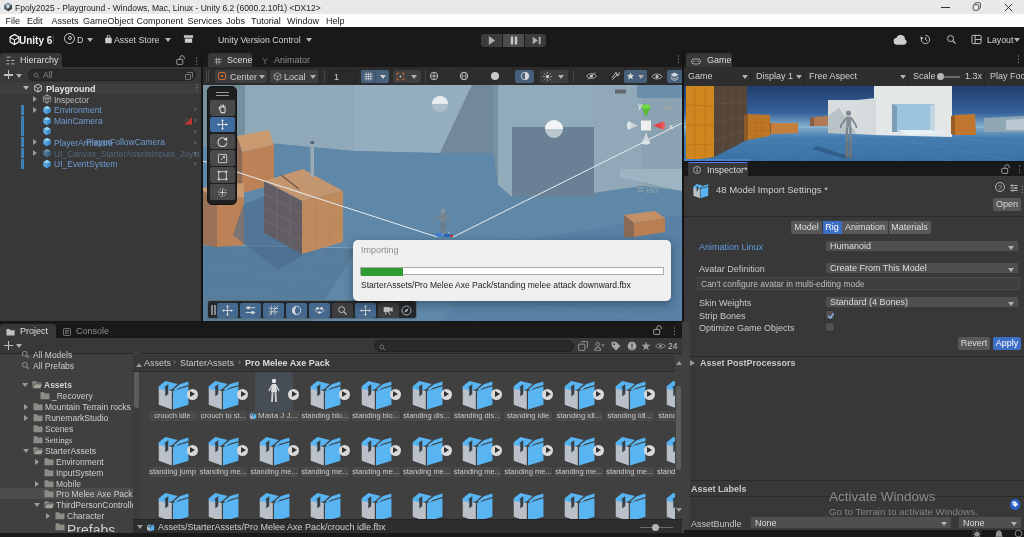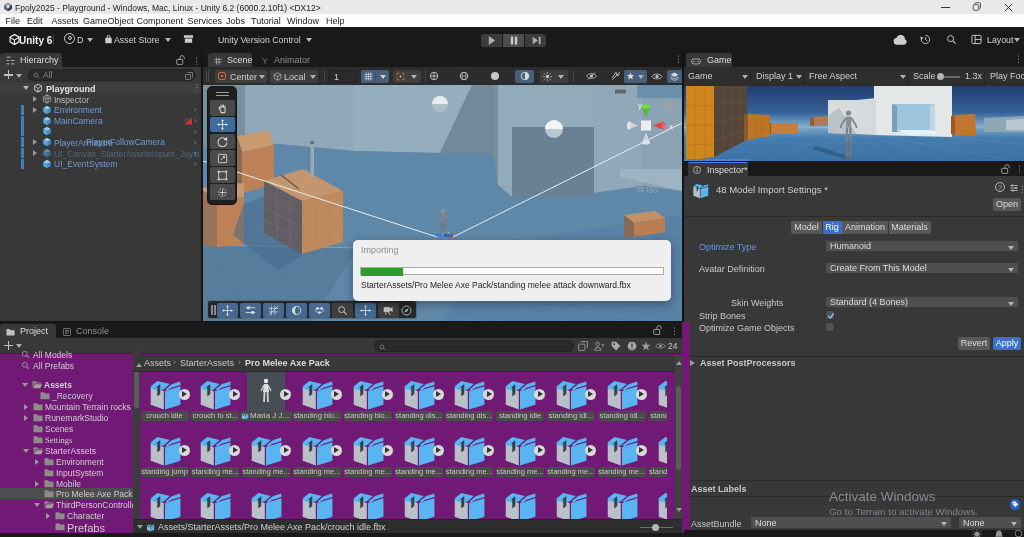--- a/index.html
+++ b/index.html
@@ -662,25 +662,28 @@
   </svg>
   <div class="abs" style="left:334px;top:22px;color:#b5b5b5;font-size:8.5px;">⋮</div>
   <div class="btn" style="left:309px;top:36px;width:28px;height:13px;line-height:13px;">Open</div>
   <div class="abs" style="left:0;top:53.5px;width:340px;height:1px;background:#2a2a2a;"></div>
 
   <div class="btn" style="left:107px;top:59px;width:31px;height:13px;line-height:13px;border-radius:2px 0 0 2px;">Model</div>
   <div class="btn" style="left:138.5px;top:59px;width:19px;height:13px;line-height:13px;background:#3d6fc8;color:#fff;border-radius:0;">Rig</div>
   <div class="btn" style="left:158px;top:59px;width:46px;height:13px;line-height:13px;border-radius:0;">Animation</div>
   <div class="btn" style="left:204.5px;top:59px;width:42px;height:13px;line-height:13px;border-radius:0 2px 2px 0;">Materials</div>
 
-  <div class="abs" style="left:15px;top:80px;font-size:9px;color:#5e9de0;">Optimize Type</div>
+  <div class="abs" style="left:15px;top:80px;font-size:9px;color:#5e9de0;">Animation Linux</div>
   <div class="dd" style="left:141px;top:78px;width:194px;height:12px;">Humanoid</div>
   <div class="abs" style="left:15px;top:102px;font-size:9px;color:#c8c8c8;">Avatar Definition</div>
   <div class="dd" style="left:141px;top:100px;width:194px;height:12px;">Create From This Model</div>
-  <div class="abs" style="left:15px;top:136px;font-size:9px;color:#c8c8c8;margin-left:32px;">Skin Weights</div>
+  <div class="abs" style="left:13px;top:115px;width:323px;height:13px;background:#3e3e3e;border:1px solid #4a4a4a;border-radius:2px;">
+    <span class="abs" style="left:3px;top:1px;font-size:8.5px;color:#bdbdbd;">Can't configure avatar in multi-editing mode</span>
+  </div>
+  <div class="abs" style="left:15px;top:136px;font-size:9px;color:#c8c8c8;">Skin Weights</div>
   <div class="dd" style="left:141px;top:134px;width:194px;height:12px;">Standard (4 Bones)</div>
   <div class="abs" style="left:15px;top:149px;font-size:9px;color:#c8c8c8;">Strip Bones</div>
   <div class="chk" style="left:141px;top:148px;">
     <svg class="abs" style="left:0.5px;top:0.5px;" width="8" height="8" viewBox="0 0 12 12">
           <path fill="none" stroke="#8ab6ea" stroke-width="2.2" d="M2 6 L5 9 L10 2"></path>
         </svg>
   </div>
   <div class="abs" style="left:15px;top:161px;font-size:9px;color:#c8c8c8;">Optimize Game Objects</div>
   <div class="chk" style="left:141px;top:160px;"></div>
   <div class="btn" style="left:274px;top:175px;width:32px;height:13px;line-height:13px;">Revert</div>
@@ -697,21 +700,21 @@
   <div class="abs" style="left:325.5px;top:337px;width:10.5px;height:10.5px;background:#2b62c8;border-radius:50%;">
     <svg class="abs" style="left:2px;top:2px;" width="6.5" height="6.5" viewBox="0 0 16 16">
       <path fill="#fff" d="M1 1 L8 1 L15 8 L8 15 L1 8 Z M5 5 a1.6 1.6 0 1 0 0.1 0 Z"></path>
     </svg>
   </div>
   <div class="abs" style="left:7px;top:357px;font-size:9px;color:#c8c8c8;">AssetBundle</div>
   <div class="dd" style="left:66px;top:354px;width:202px;height:13px;line-height:13px;">None</div>
   <div class="dd" style="left:274px;top:354px;width:64px;height:13px;line-height:13px;">None</div>
 </div>
 
-<div class="abs" id="proj" style="left:0;top:322px;width:690px;height:211px;background:#701a75;overflow:hidden;">
+<div class="abs" id="proj" style="left:0;top:322px;width:690px;height:211px;background:#404040;overflow:hidden;">
   <svg width="0" height="0" style="position:absolute;">
         <defs>
     <g id="mcube">
       <polygon points="8,21 30,27 30,58 8,50" fill="#b9c0c7"></polygon>
       <polygon points="32,27 58,19 58,50 32,58" fill="#59b4f2"></polygon>
       <polygon points="8,19 19,10 40,15 30,24 22,27 8,23" fill="#59b4f2"></polygon>
       <polygon points="33,24 44,15 58,11 58,17 42,22 36,26" fill="#59b4f2"></polygon>
       <polygon points="17,21 24,15 24,32 19,36 19,22" fill="#3a3f44"></polygon>
     </g>
   </defs>
@@ -875,38 +878,38 @@
           <div class="abs" style="left:46px;top:2.5px;border:3px solid transparent;border-left:4.5px solid #9a9a9a;"></div>
           <svg class="abs" style="left:55px;top:1px;" width="10" height="9" viewBox="0 0 20 17">
             <path fill="#8e8c86" d="M1 2 L8 2 L10 4.5 L19 4.5 L19 16 L1 16 Z"></path>
           </svg>
           <div class="abs" style="left:67px;top:1px;font-size:8.5px;color:#cfcfcf;white-space:nowrap;">Character</div>
         </div>
     <div class="abs" style="left:0;top:199px;width:133px;height:11px;overflow:hidden;">
           <svg class="abs" style="left:55px;top:1px;" width="10" height="9" viewBox="0 0 20 17">
             <path fill="#8e8c86" d="M1 2 L8 2 L10 4.5 L19 4.5 L19 16 L1 16 Z"></path>
           </svg>
-          <div class="abs" style="left:67px;top:1px;font-size:11px;color:#cfcfcf;white-space:nowrap;">Prefabs</div>
+          <div class="abs" style="left:67px;top:1px;font-size:14px;color:#cfcfcf;white-space:nowrap;">Prefabs</div>
         </div>
   </div>
 
   <div class="abs" style="left:133px;top:28px;width:7px;height:169px;background:#3c3c3c;">
     <div class="abs" style="left:0.5px;top:2px;border:3px solid transparent;border-bottom:4px solid #9a9a9a;"></div>
     <div class="abs" style="left:1px;top:10px;width:5px;height:48px;background:#5c5c5c;border-radius:2.5px;"></div>
   </div>
   <div class="abs" style="left:133px;top:33px;width:542px;height:17px;background:#383838;border-bottom:1px solid #2a2a2a;">
     <div class="abs" style="left:3px;top:5px;border:3.5px solid transparent;border-bottom:4.5px solid #9a9a9a;"></div>
     <span class="abs" style="left:11px;top:3px;font-size:9px;color:#c8c8c8;">Assets</span>
     <span class="abs" style="left:40px;top:2px;font-size:9px;color:#8a8a8a;">›</span>
     <span class="abs" style="left:47px;top:3px;font-size:9px;color:#c8c8c8;">StarterAssets</span>
     <span class="abs" style="left:105px;top:2px;font-size:9px;color:#8a8a8a;">›</span>
     <span class="abs" style="left:112px;top:3px;font-size:9px;font-weight:bold;color:#dcdcdc;">Pro Melee Axe Pack</span>
   </div>
 
-  <div class="abs" id="pgrid" style="left:132px;top:33px;width:535px;height:164px;overflow:hidden;">
+  <div class="abs" id="pgrid" style="left:140px;top:33px;width:535px;height:164px;overflow:hidden;">
 
     <div class="abs" style="left:-140px;top:-33px;width:682px;height:197px;">
       <div style="position:relative;width:682px;height:197px;">
       <svg class="abs" style="left:153.5px;top:53px;" width="38" height="38" viewBox="0 0 64 64">
               <use href="#mcube"></use>
             </svg>
     <div class="abs" style="left:186.5px;top:66.5px;width:11px;height:11px;background:#d9d9d9;border-radius:50%;">
               <svg class="abs" style="left:3.5px;top:2.5px;" width="5" height="6" viewBox="0 0 10 12">
                 <path fill="#333" d="M0 0 L10 6 L0 12 Z"></path>
               </svg>

